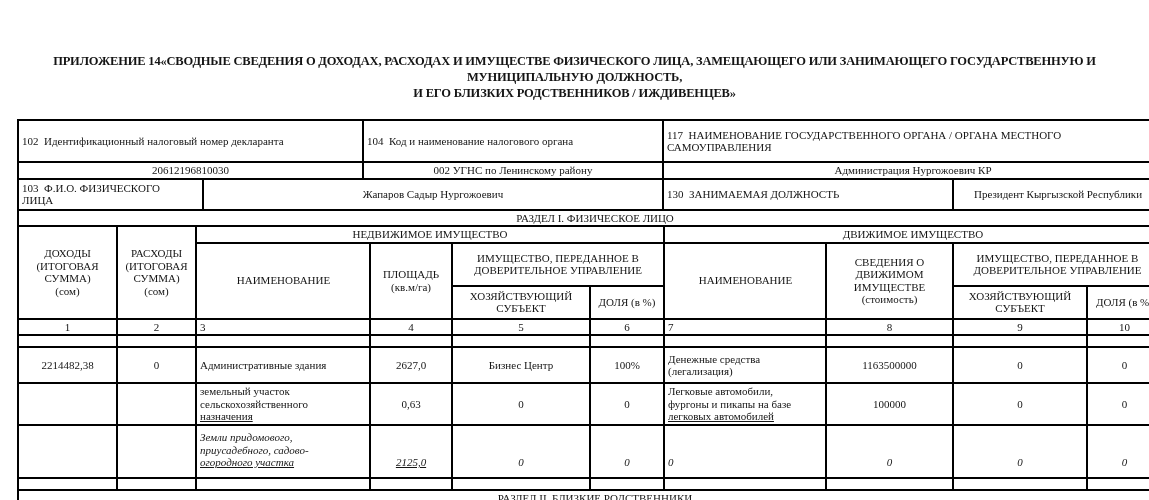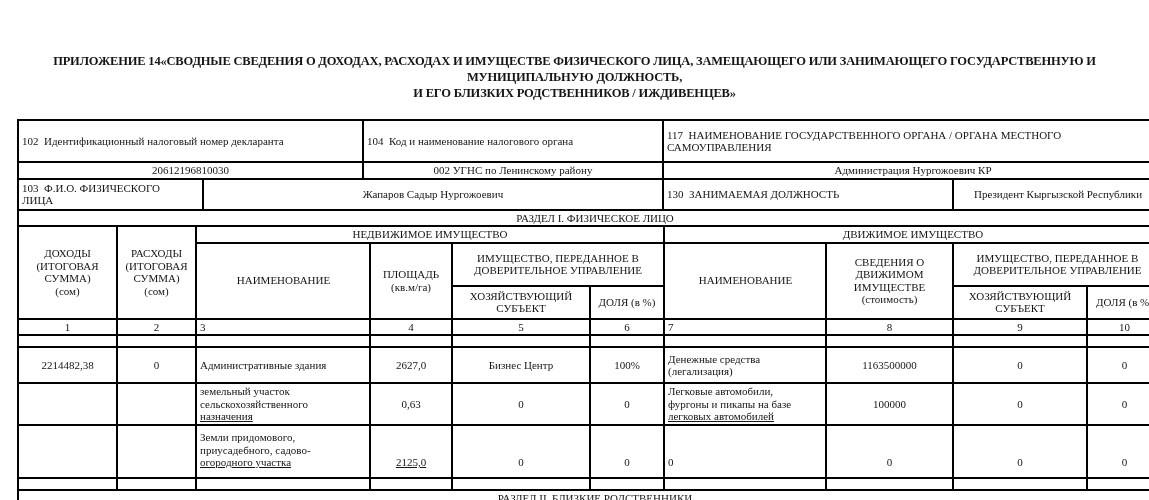--- a/index.html
+++ b/index.html
@@ -6,21 +6,21 @@
   body{width:1149px;height:500px;overflow:hidden;color:#151515;
        font-family:"Liberation Serif","DejaVu Serif",serif;}
   .doc-title{width:1149px;text-align:center;font-weight:bold;font-size:12.5px;
              line-height:16px;padding-top:6px;letter-spacing:-0.2px;margin-top:47px;}
   table{border-collapse:collapse;table-layout:fixed;width:1145px;margin-left:17px;}
   .main-table{margin-top:-2px;}
   td{border:2px solid #000;font-size:11px;line-height:12.5px;padding:1px 2px;
      vertical-align:middle;white-space:pre-line;overflow:hidden;}
   .al{text-align:left;padding-left:3px;}
   .ac{text-align:center;}
-  .vb{vertical-align:bottom;padding-bottom:8px;}
+  .vb{vertical-align:bottom;padding-bottom:8px;font-style:italic;}
   .u{text-decoration:underline;}
   .section-row td{text-align:center;padding-left:12px;}
   .hdr td{text-align:center;}
   .info-table{margin-top:18px;}
 </style>
 </head>
 <body>
 
 <div class="doc-title">
   <div>ПРИЛОЖЕНИЕ 14«СВОДНЫЕ СВЕДЕНИЯ О ДОХОДАХ, РАСХОДАХ И ИМУЩЕСТВЕ ФИЗИЧЕСКОГО ЛИЦА, ЗАМЕЩАЮЩЕГО ИЛИ ЗАНИМАЮЩЕГО ГОСУДАРСТВЕННУЮ И МУНИЦИПАЛЬНУЮ ДОЛЖНОСТЬ,</div>

